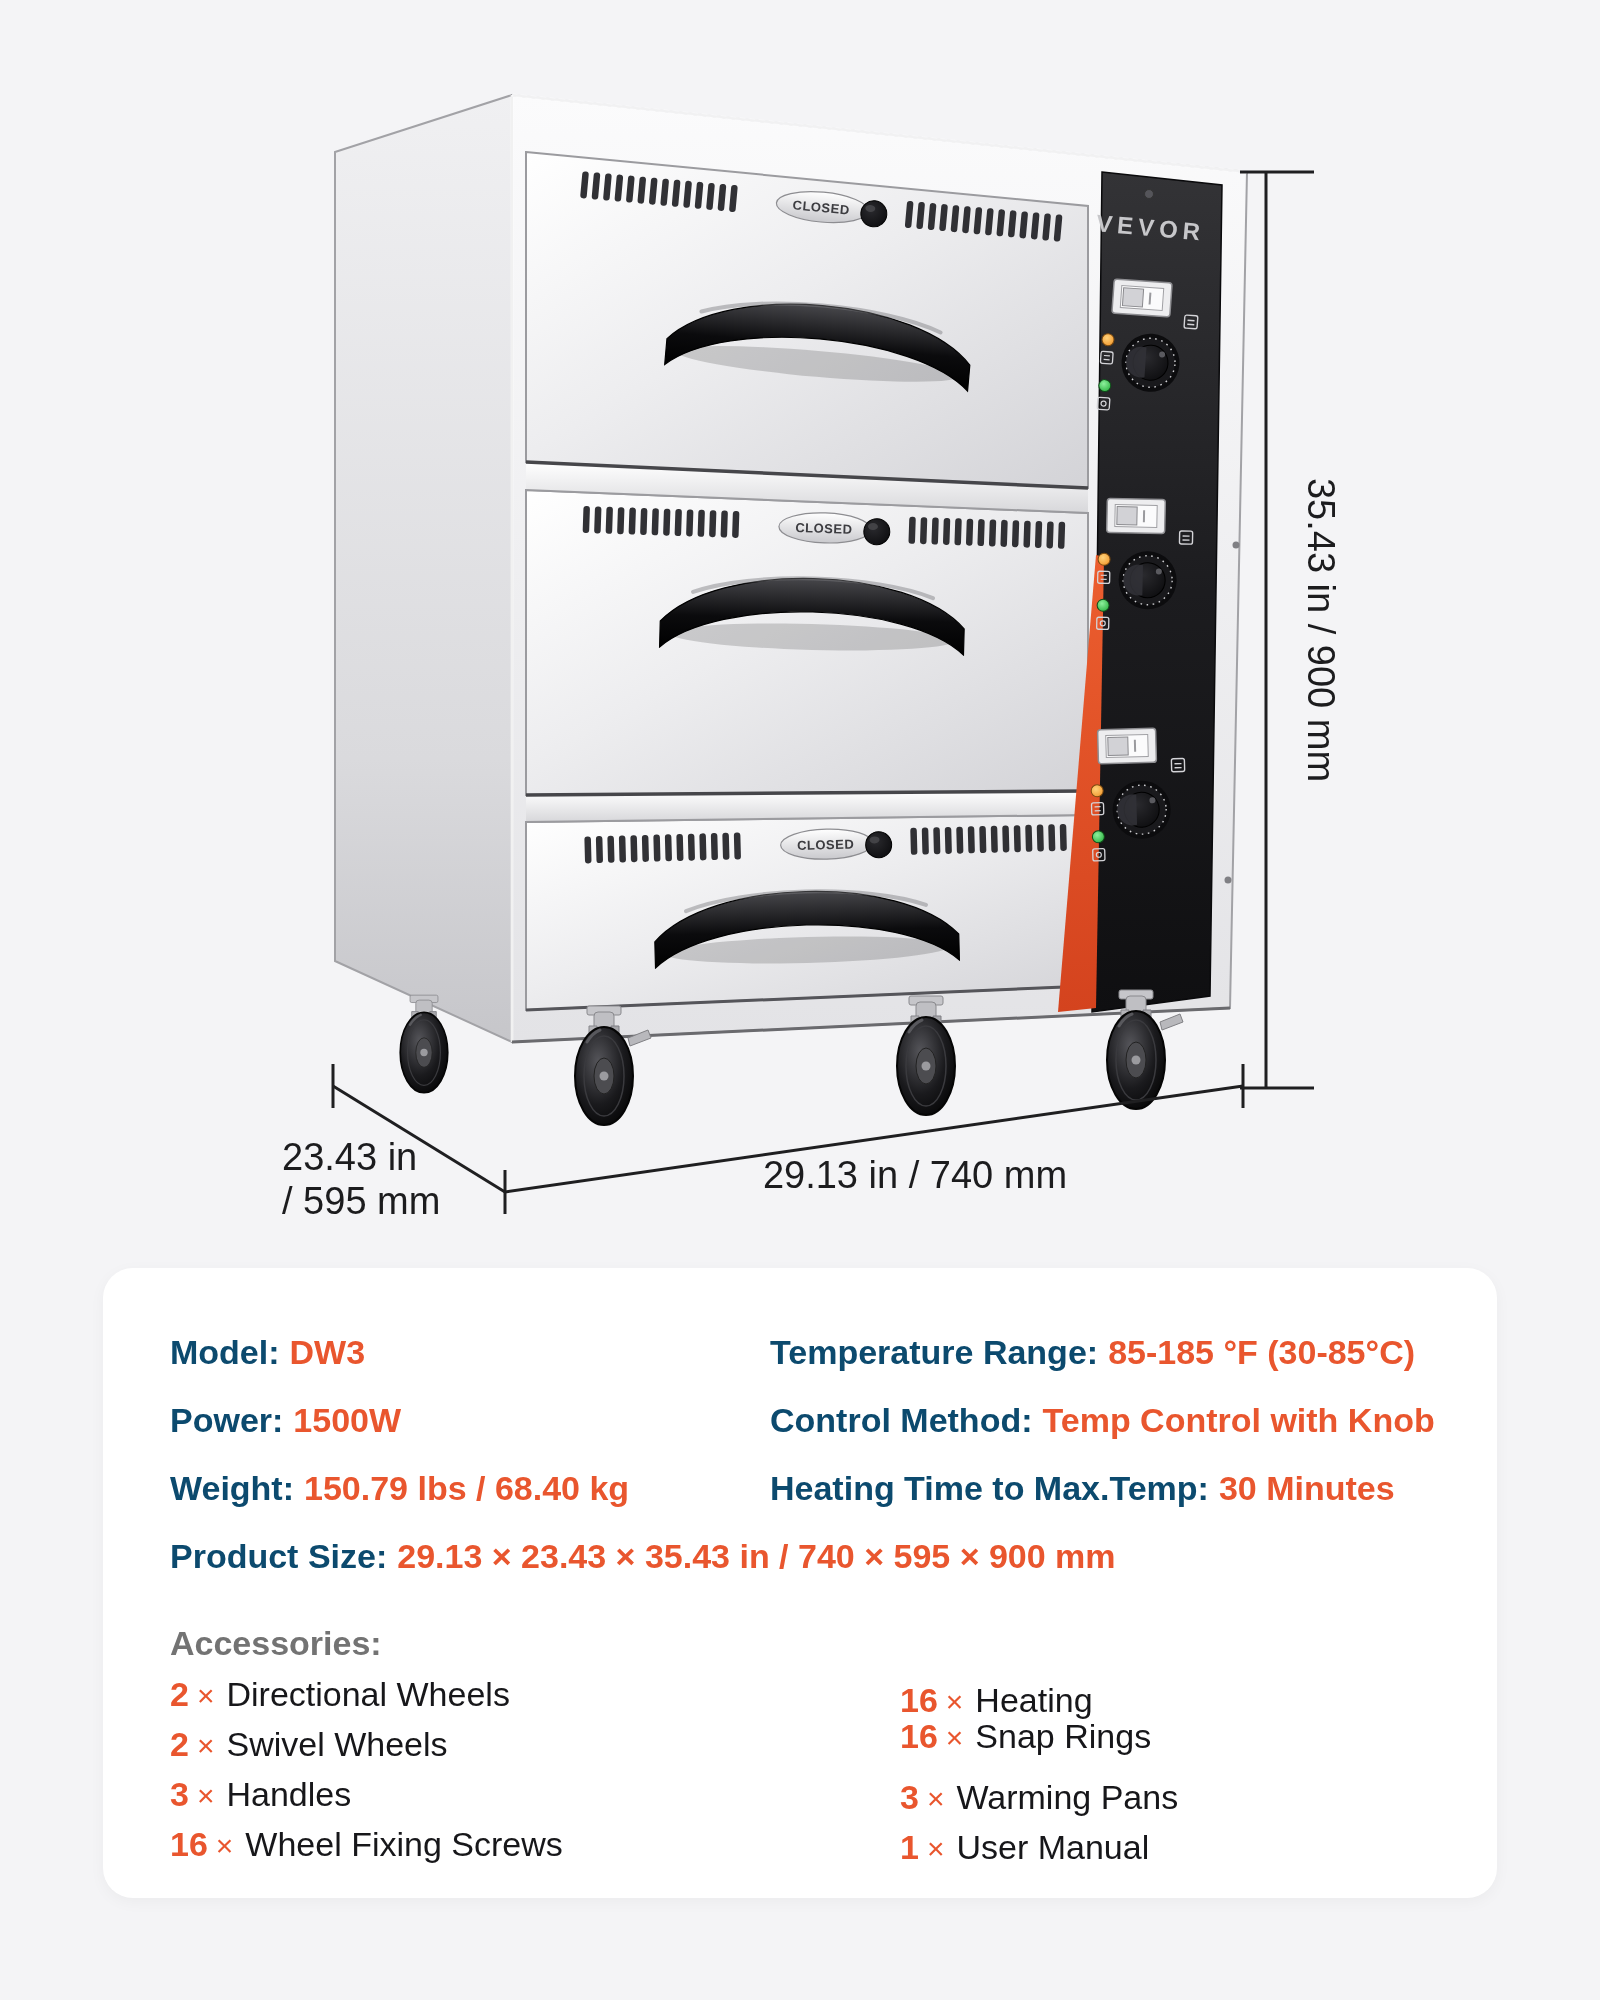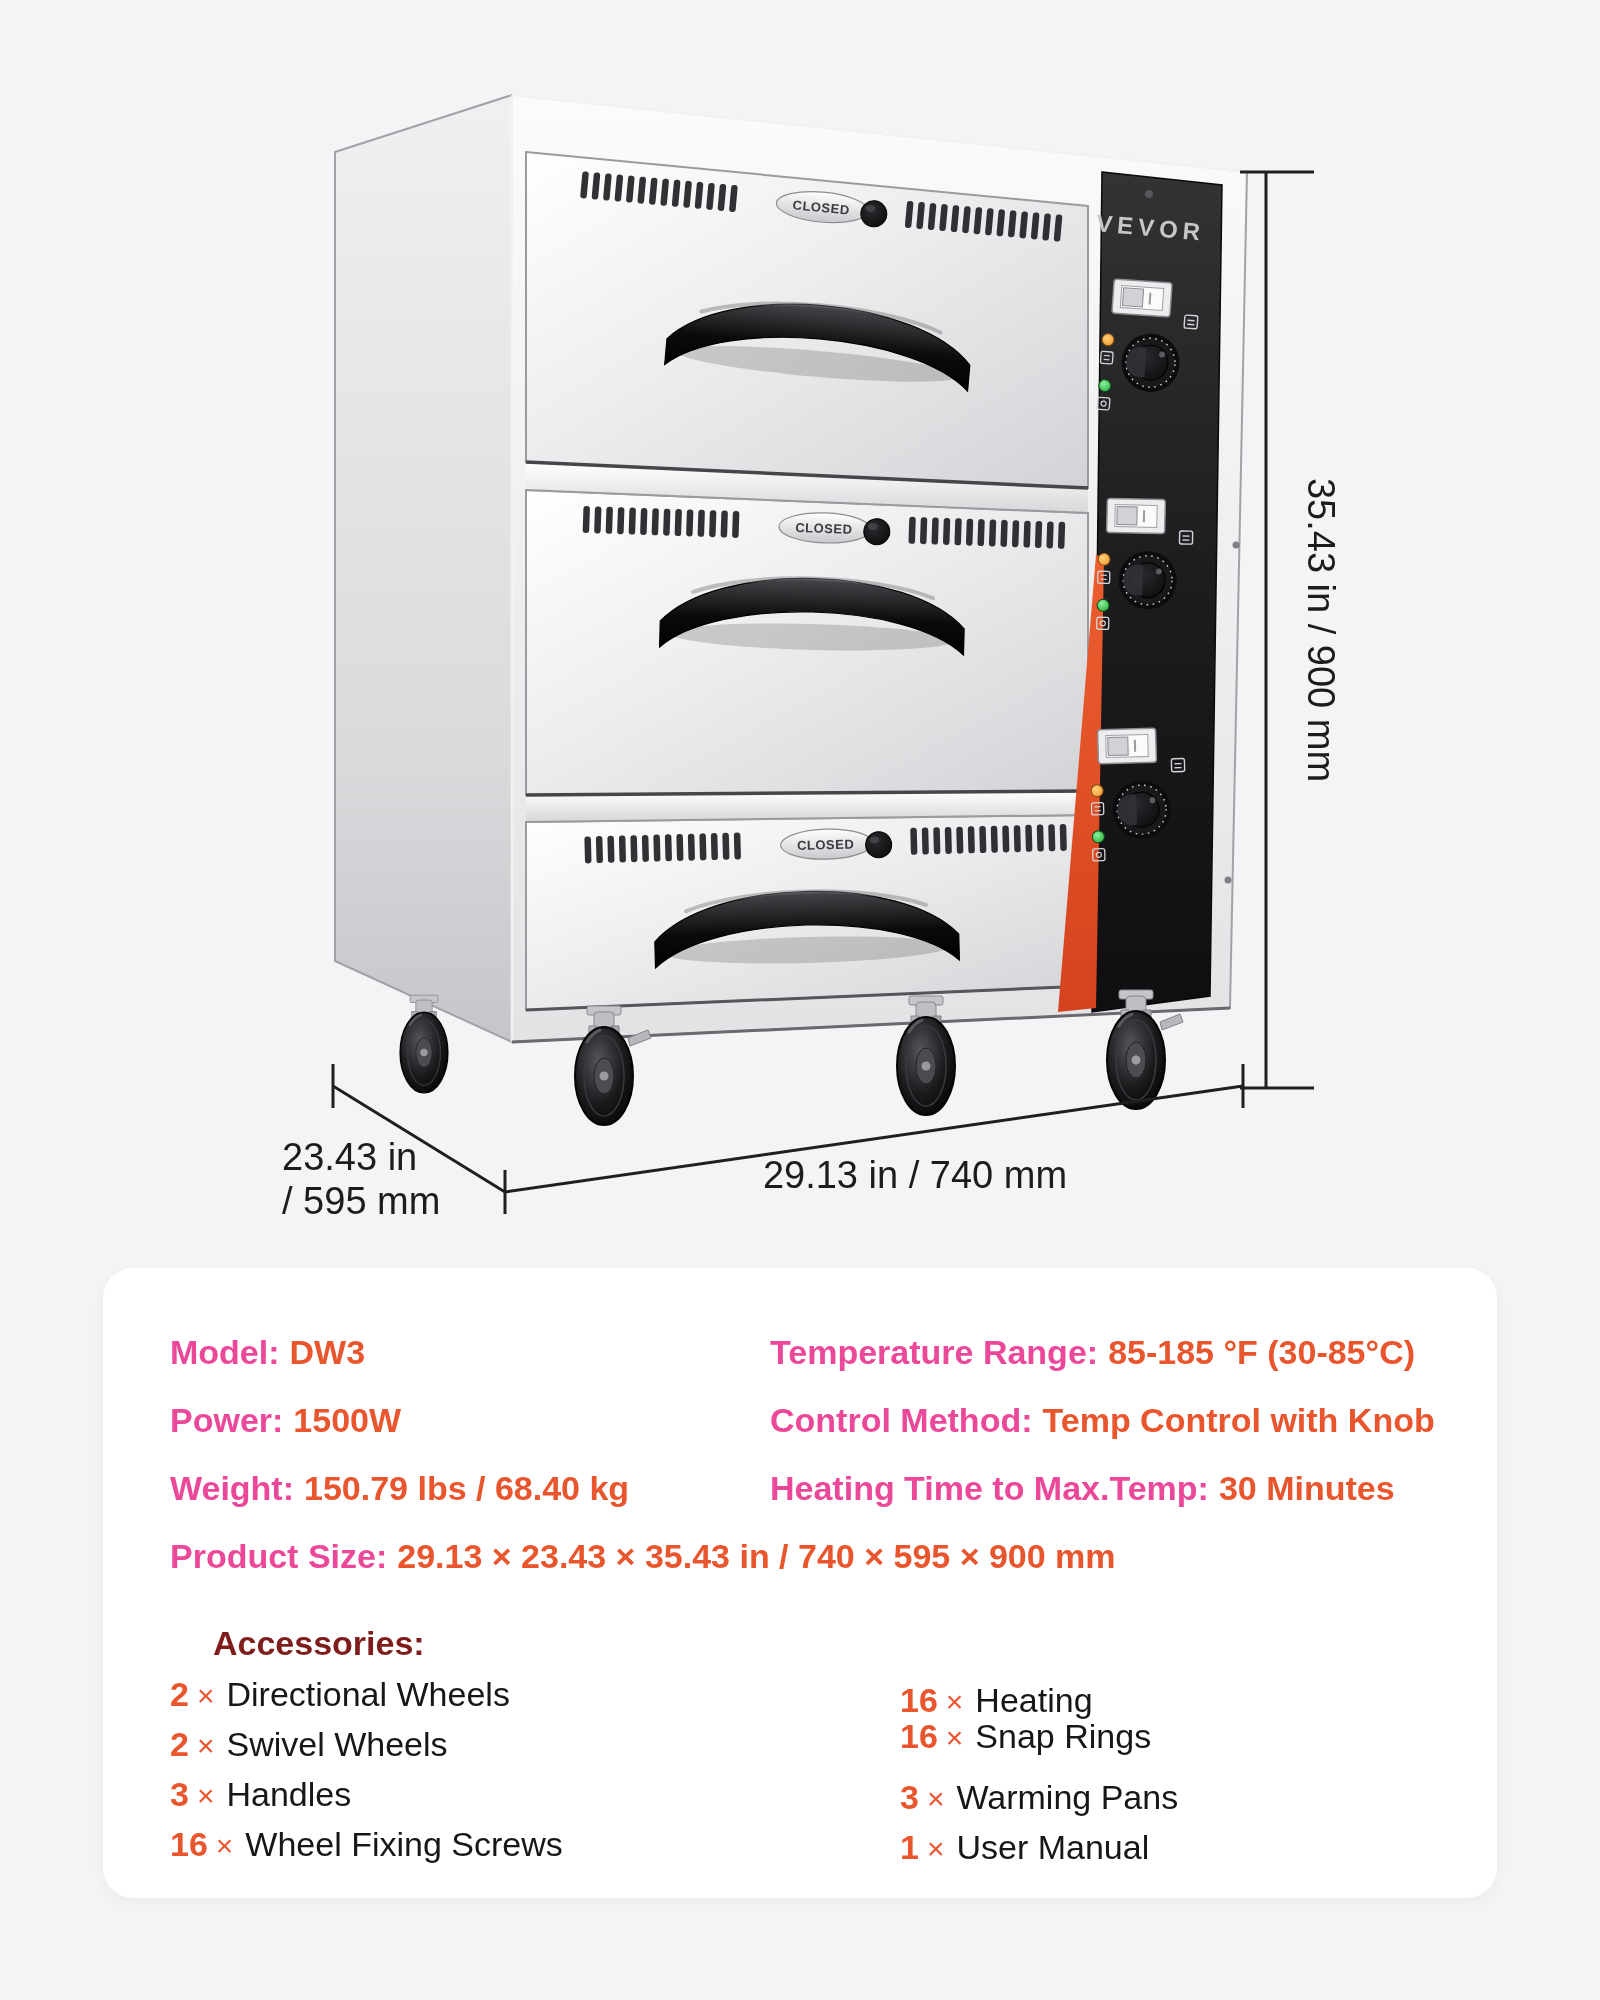--- a/index.html
+++ b/index.html
@@ -11,23 +11,23 @@
   }
   .stage{position:absolute;inset:0;}
   svg text{font-family:"Liberation Sans", sans-serif;}
   .dim-label{font-size:38px;fill:#1c1c1e;}
   .spec-card{
     position:absolute;left:103px;top:1268px;width:1394px;height:630px;
     background:#ffffff;border-radius:30px;
     box-shadow:0 4px 16px rgba(0,0,0,0.04);
   }
   .row{position:absolute;font-size:34px;line-height:40px;height:40px;white-space:nowrap;}
-  .lbl{font-weight:600;color:#ec4899;margin-right:10px;}
+  .lbl{font-weight:600;color:#0c4a6e;margin-right:10px;}
   .val{font-weight:700;color:#E9562E;}
-  .acc-title{font-weight:600;color:#7f1d1d;margin-left:43px;}
+  .acc-title{font-weight:600;color:#737373;}
   .acc-item{position:absolute;font-size:34px;line-height:40px;white-space:nowrap;}
   .qty{font-weight:700;color:#E9562E;margin-right:8px;}
   .tms{font-weight:400;color:#E9562E;margin-right:12px;font-size:30px;}
   .acc-name{font-weight:400;color:#17171a;}
 </style>
 </head>
 <body>
 
 <div class="stage">
 

